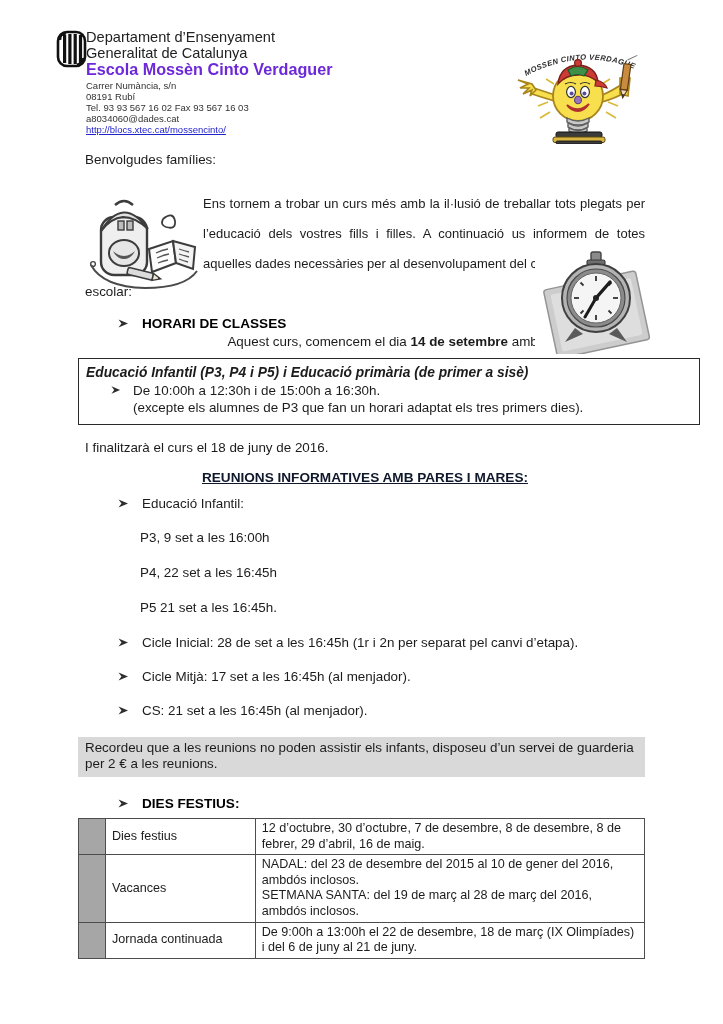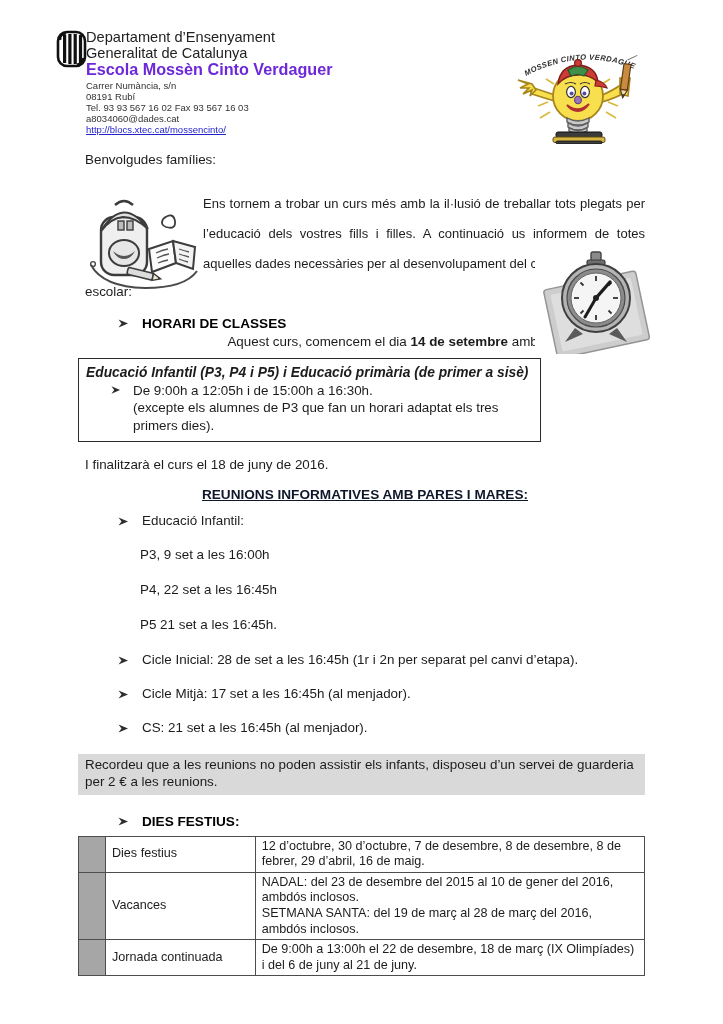--- a/index.html
+++ b/index.html
@@ -25,21 +25,21 @@
   .backpack { position:absolute; left:0px; top:2px; width:118px; height:102px; }
   .intro-par { margin-left:118px; width:442px; text-align:justify; line-height:30px; font-size:13px; }
   .intro-last { margin-top:5px; font-size:13.4px; }
 
   .h-arrow { display:flex; align-items:center; gap:13px; padding-left:33px; font-weight:bold; font-size:13.6px; color:#000; }
   .h-arrow .bullet-svg { flex:0 0 auto; }
   .horari-head { margin-top:17px; }
   .aquest-line { margin-top:3px; font-size:13.4px;text-align:right; }
   .aquest-line b { font-weight:bold; }
 
-  .schedule-box { position:relative; margin-top:9px; margin-left:-7px; width:463px;
+  .schedule-box { position:relative; margin-top:9px; margin-left:-7px; width:622px;
                   border:1px solid #2a2a2a; padding:5px 8px 7px 7px; line-height:17.5px; }
   .box-title { font-weight:bold; font-style:italic; font-size:13.8px; }
   .box-line { display:flex; align-items:center; gap:12px; padding-left:25px; font-size:13.4px; }
   .box-note { padding-left:47px; font-size:13.4px; }
 
   .clock { position:absolute; left:535px; top:250px; width:122px; height:104px; z-index:5; }
 
   .end-line { margin-top:15px; font-size:13.4px; }
 
   .reunions-title { margin-top:15px; text-align:center; font-weight:bold; font-size:13.6px;
@@ -229,21 +229,21 @@
     <div class="aquest-line">
       <span>Aquest curs, comencem el dia </span><b>14 de setembre</b><span> amb el següent horari:</span>
     </div>
 
     <div class="schedule-box">
       <div class="box-title">Educació Infantil (P3, P4 i P5) i Educació primària (de primer a sisè)</div>
       <div class="box-line">
         <svg class="bullet-svg" width="10" height="10" viewBox="0 0 11 11">
             <path d="M 0.5 1.5 L 10 5.5 L 0.5 9.5 L 3.5 5.5 Z" fill="#2e2e2e"></path>
           </svg>
-        <span>De 9:00h a 12:05h i de 15:00h a 16:30h.</span>
+        <span>De 10:00h a 12:30h i de 15:00h a 16:30h.</span>
       </div>
       <div class="box-note">(excepte els alumnes de P3 que fan un horari adaptat els tres primers dies).</div>
     </div>
 
     <div class="end-line">I finalitzarà el curs el 18 de juny de 2016.</div>
 
     <div class="reunions-title">REUNIONS INFORMATIVES AMB PARES I MARES:</div>
 
     <div class="reu-list">
       <div class="reu-item">

